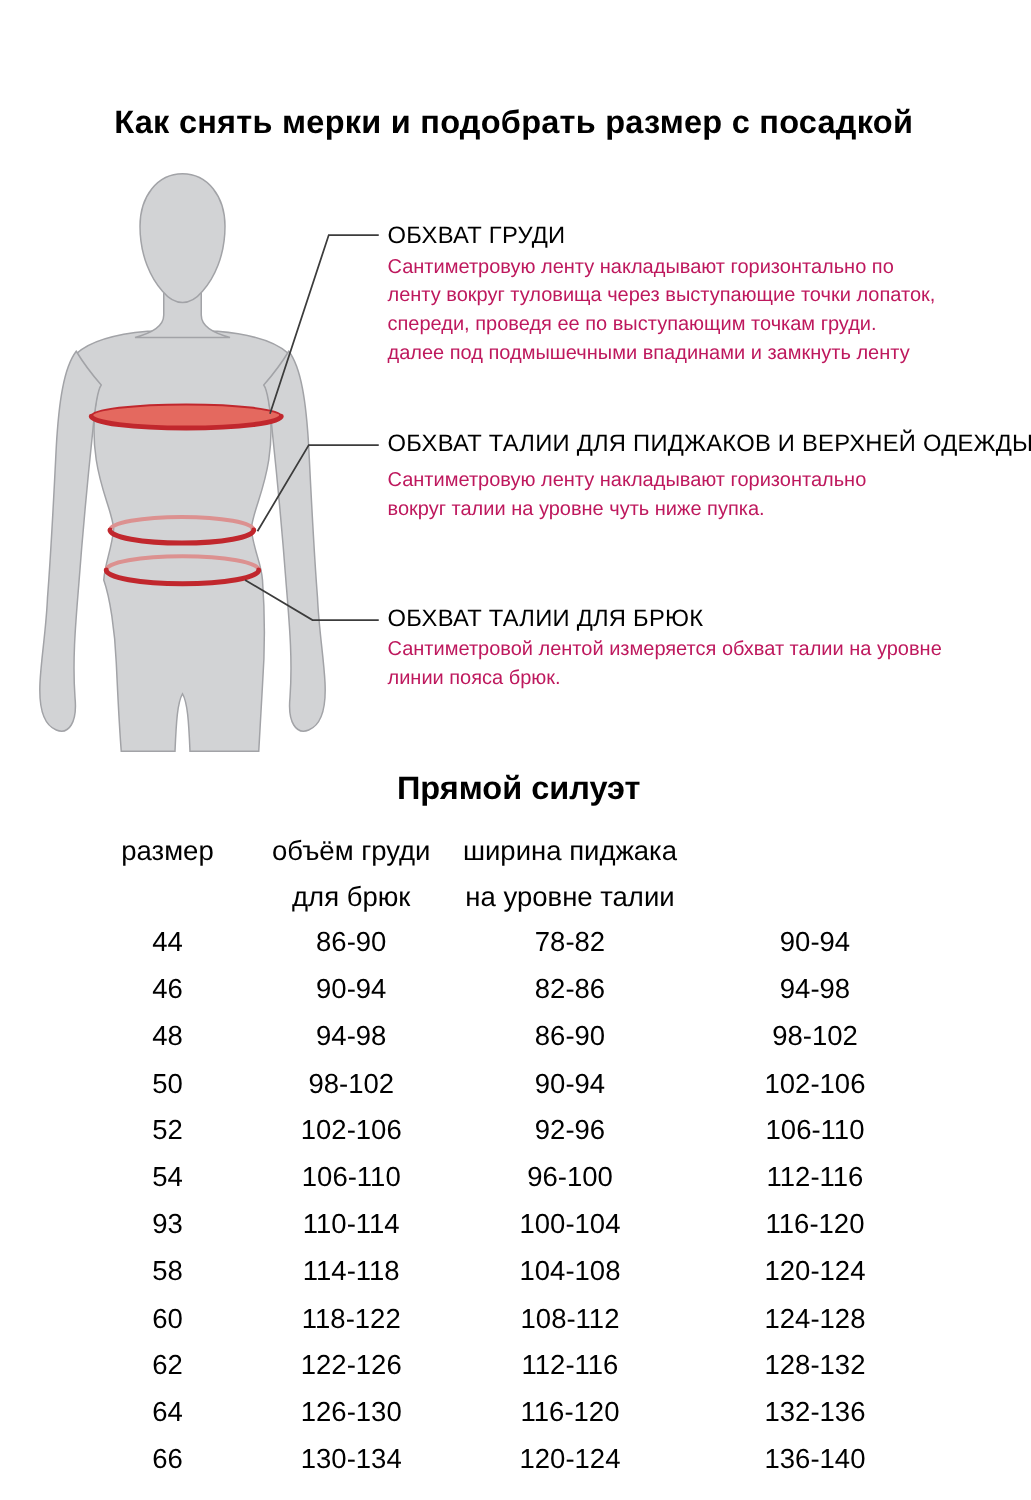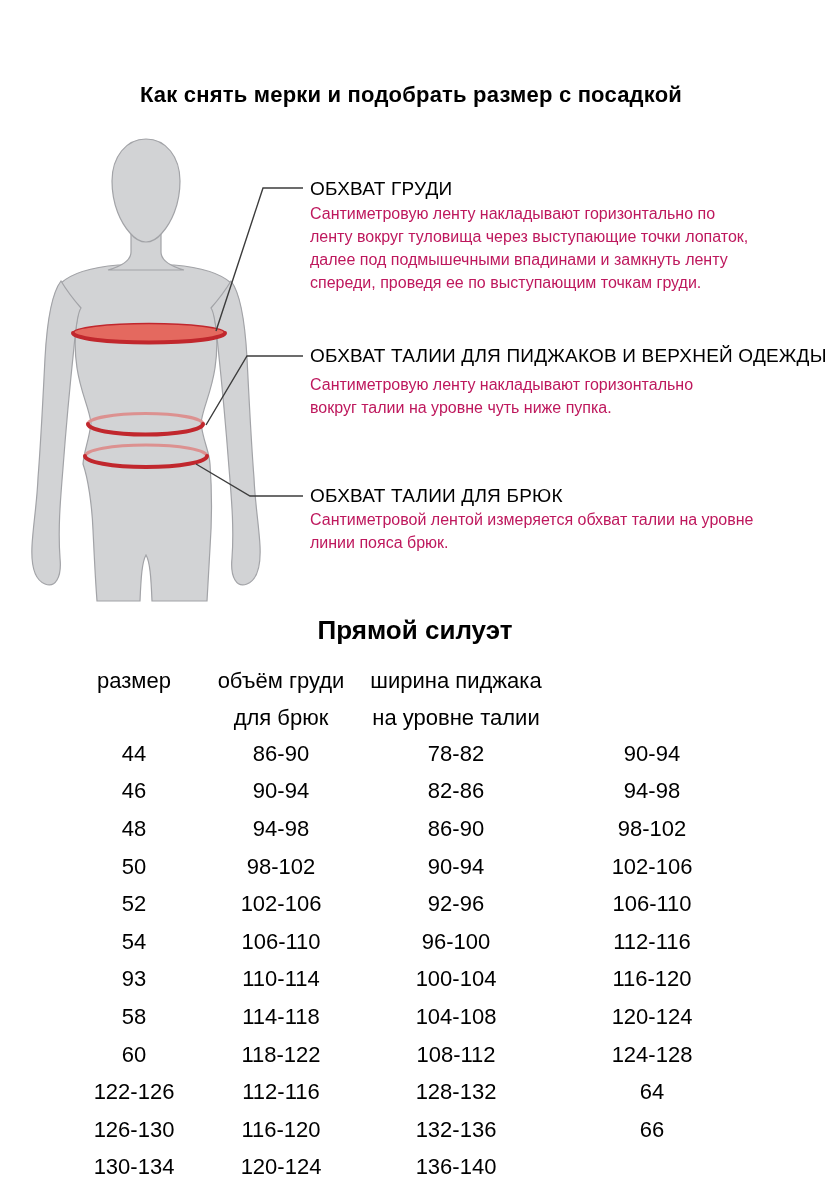--- a/index.html
+++ b/index.html
@@ -9,21 +9,21 @@
   }
   *{margin:0;padding:0;box-sizing:border-box;}
   html,body{width:825px;height:1200px;}
   body{
     position:relative;width:825px;height:1200px;background:#ffffff;
     font-family:"Liberation Sans",sans-serif;color:#000;overflow:hidden;
   }
   .abs{position:absolute;}
   .page-title{
     left:0;top:82px;width:790px;text-align:center;
-    font-size:22px;font-weight:700;letter-spacing:0.2px;padding-left:32px;
+    font-size:26px;font-weight:700;letter-spacing:0.2px;padding-left:32px;
   }
   .figure-svg{left:20px;top:130px;}
   .figure-svg .body-part{fill:var(--body-fill);stroke:var(--body-stroke);stroke-width:1.2;}
   .figure-svg .band-ellipse{fill:var(--band-fill);stroke:var(--band-dark);stroke-width:1.6;}
   .figure-svg .band-arc-dark{fill:none;stroke:var(--band-dark);stroke-width:4;stroke-linecap:round;}
   .figure-svg .band-arc-light{fill:none;stroke:var(--band-light);stroke-width:3.2;stroke-linecap:round;}
   .figure-svg .leader{fill:none;stroke:var(--leader-line);stroke-width:1.4;}
   .section-head{
     left:310px;font-size:19px;font-weight:400;color:#000000;letter-spacing:0.2px;white-space:nowrap;
   }
@@ -132,22 +132,22 @@
 
   <path class="leader" d="M 216,331 L 263,188 L 303,188"></path>
   <path class="leader" d="M 206,425 L 247,356 L 303,356"></path>
   <path class="leader" d="M 196,464 L 250,496 L 303,496"></path>
 </svg>
 
 <div class="abs section-head" style="top:178px">ОБХВАТ ГРУДИ</div>
 <div class="abs section-body" style="top:202px">
   <div class="line">Сантиметровую ленту накладывают горизонтально по</div>
   <div class="line">ленту вокруг туловища через выступающие точки лопаток,</div>
+  <div class="line">спереди, проведя ее по выступающим точкам груди.</div>
   <div class="line">далее под подмышечными впадинами и замкнуть ленту</div>
-  <div class="line">спереди, проведя ее по выступающим точкам груди.</div>
 </div>
 
 <div class="abs section-head" style="top:345px">ОБХВАТ ТАЛИИ ДЛЯ ПИДЖАКОВ И ВЕРХНЕЙ ОДЕЖДЫ</div>
 <div class="abs section-body" style="top:373px">
   <div class="line">Сантиметровую  ленту накладывают горизонтально</div>
   <div class="line">вокруг талии на уровне чуть ниже пупка.</div>
 </div>
 
 <div class="abs section-head" style="top:485px">ОБХВАТ ТАЛИИ ДЛЯ БРЮК</div>
 <div class="abs section-body" style="top:508px">
@@ -197,20 +197,21 @@
     <div class="cell">100-104</div>
     <div class="cell">116-120</div>
     <div class="cell">58</div>
     <div class="cell">114-118</div>
     <div class="cell">104-108</div>
     <div class="cell">120-124</div>
     <div class="cell">60</div>
     <div class="cell">118-122</div>
     <div class="cell">108-112</div>
     <div class="cell">124-128</div>
+    <div class="cell">62</div>
     <div class="cell">122-126</div>
     <div class="cell">112-116</div>
     <div class="cell">128-132</div>
     <div class="cell">64</div>
     <div class="cell">126-130</div>
     <div class="cell">116-120</div>
     <div class="cell">132-136</div>
     <div class="cell">66</div>
     <div class="cell">130-134</div>
     <div class="cell">120-124</div>

